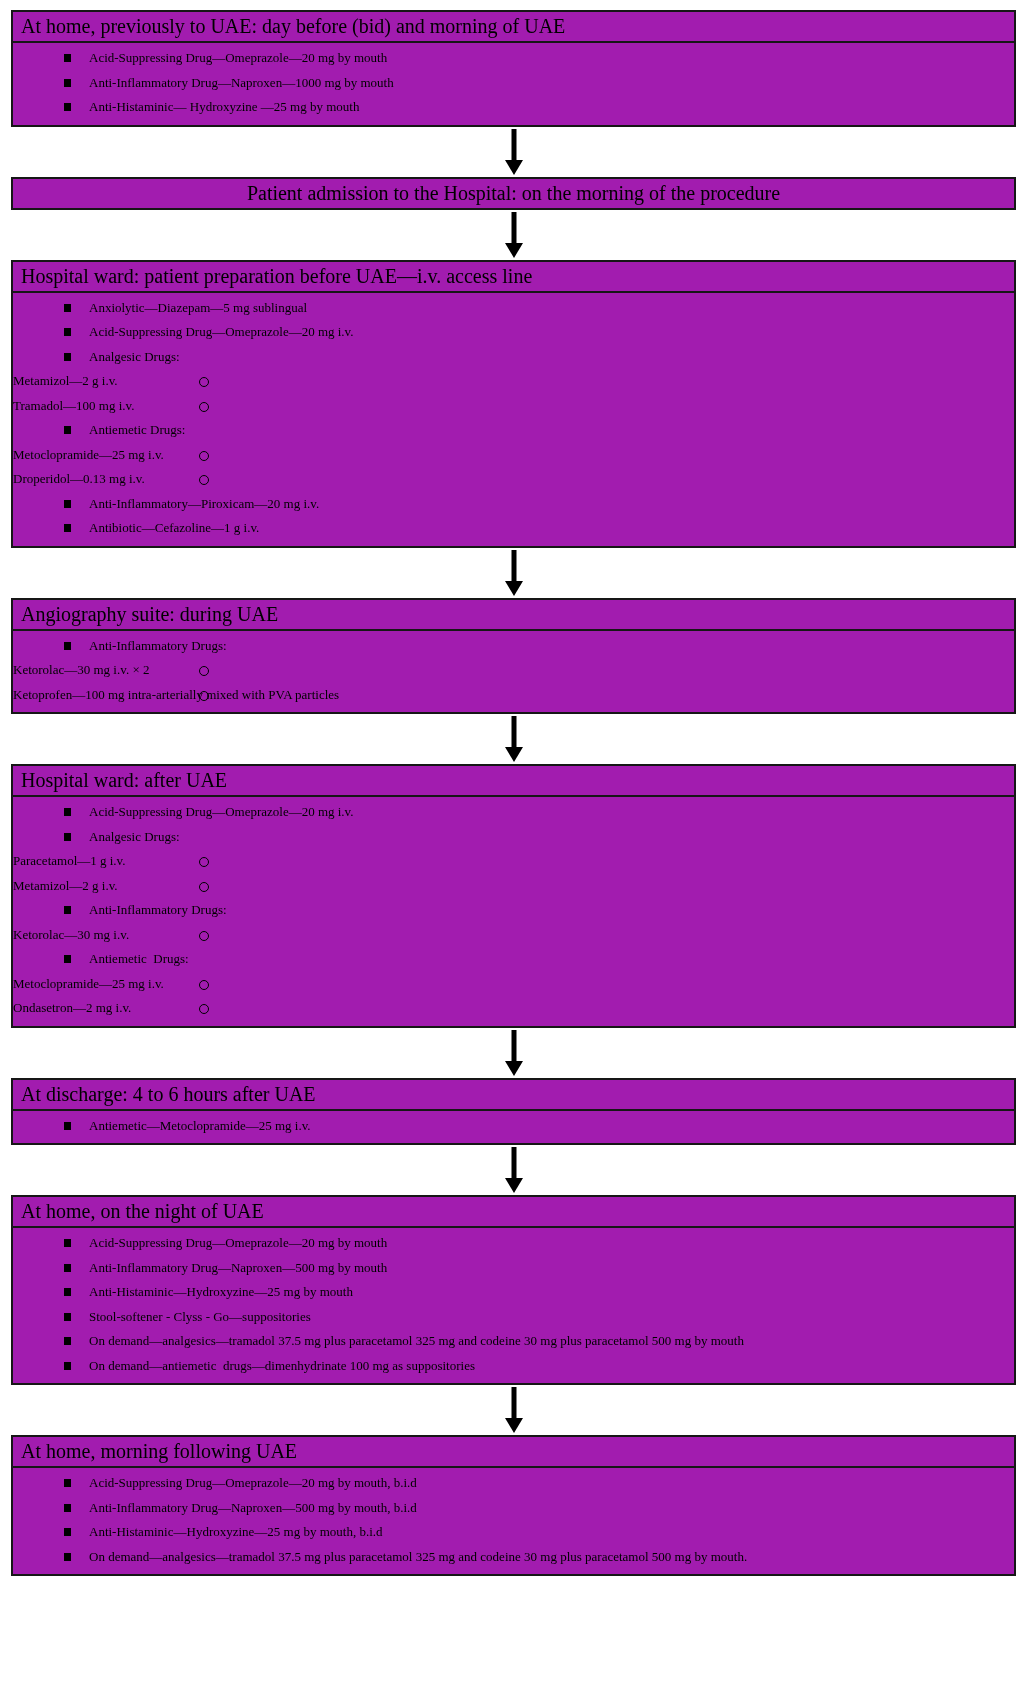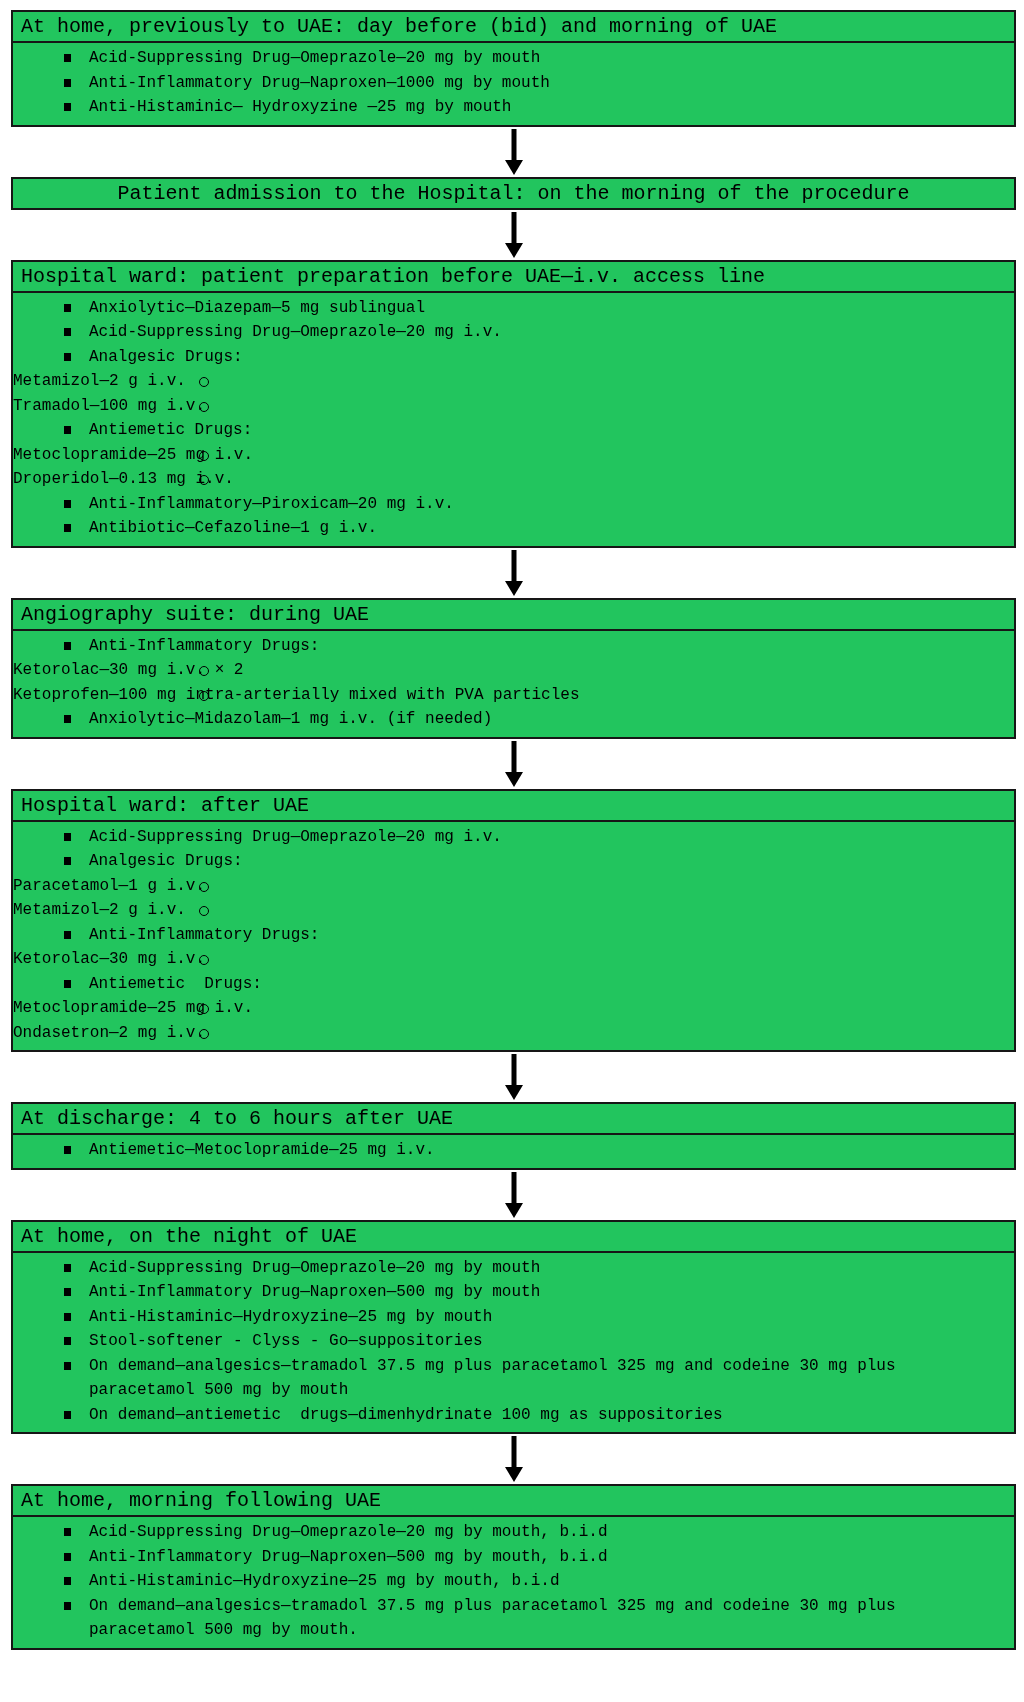--- a/index.html
+++ b/index.html
@@ -10,37 +10,36 @@
     font-family: "Liberation Serif", "DejaVu Serif", serif;
     color: #000000;
     overflow: hidden;
   }
   .flow {
     margin: 10px 8px 0 11px;
     width: 1005px;
   }
   .box {
     border: 2px solid #161616;
-    background: #22c55e;
-    font-family: Liberation Mono, monospace;
+    background: #a21caf;
   }
   .box-title {
     font-size: 20px;
     line-height: 25px;
     padding: 2px 8px 2px 8px;
     border-bottom: 2px solid #161616;
     white-space: pre-wrap;
   }
   .box.title-only .box-title { border-bottom: none; text-align: center; }
   .box-body {
     padding: 3px 14px 5px 0;
   }
   .item {
     position: relative;
-    font-size: 16px;
+    font-size: 13px;
     line-height: 24.5px;
     white-space: pre-wrap;
   }
   .item.l1 { padding-left: 76px; }
   .item.l2 { }
   .marker { position: absolute; display: block; }
   .item.l1 > .marker {
     left: 51px; top: 8px;
     width: 7px; height: 8px;
     background: #000000;
@@ -114,21 +113,20 @@
       <polygon points="1,31 19,31 10,46" fill="#000000"></polygon>
     </svg>
   </div>
 
   <section class="box">
     <div class="box-title">Angiography suite: during UAE</div>
     <div class="box-body">
         <div class="item l1"><span class="marker"></span><span>Anti-Inflammatory Drugs:</span></div>
         <div class="item l2"><span class="marker"></span><span>Ketorolac—30 mg i.v. × 2</span></div>
         <div class="item l2"><span class="marker"></span><span>Ketoprofen—100 mg intra-arterially mixed with PVA particles</span></div>
-        <div class="item l1"><span class="marker"></span><span>Anxiolytic—Midazolam—1 mg i.v. (if needed)</span></div>
       </div>
   </section>
 
   <div class="arrow-gap">
     <svg width="20" height="46" viewBox="0 0 20 46" aria-hidden="true">
       <rect x="7.5" y="0" width="5" height="34" fill="#000000"></rect>
       <polygon points="1,31 19,31 10,46" fill="#000000"></polygon>
     </svg>
   </div>
 

